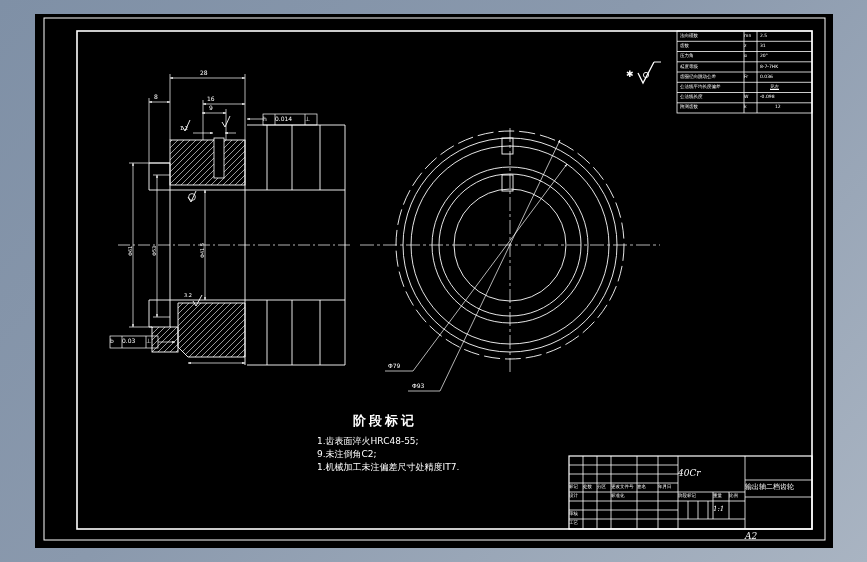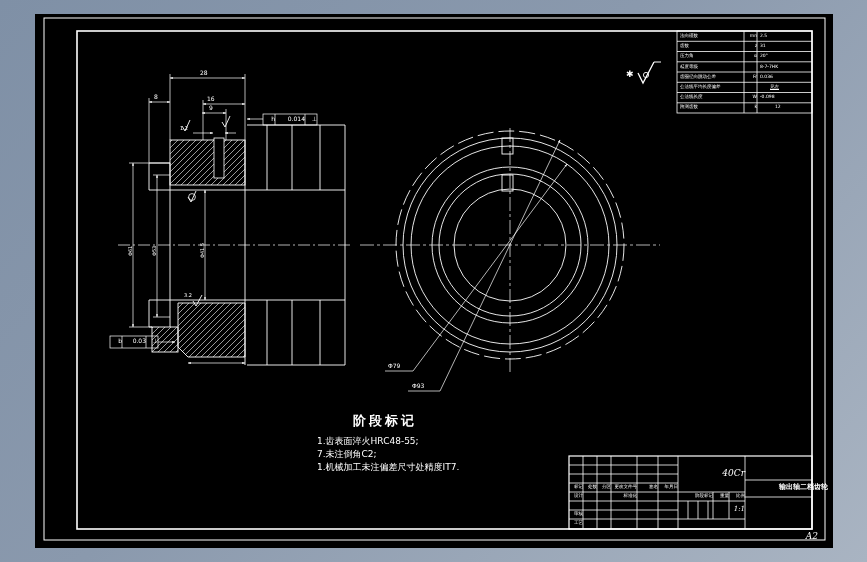--- a/index.html
+++ b/index.html
@@ -5,21 +5,21 @@
   html,body{margin:0;padding:0;}
   #stage{position:relative;width:867px;height:562px;overflow:hidden;
          background:linear-gradient(135deg,#7f90a6 0%,#8a99ad 45%,#a9b4c2 100%);
          font-family:"DejaVu Sans",sans-serif;}
   #canvas{position:absolute;left:35px;top:14px;width:798px;height:534px;background:#000;}
   #lines{position:absolute;left:0;top:0;}
   .t{position:absolute;color:#fff;white-space:nowrap;line-height:1;}
   .rot{transform:rotate(-90deg);transform-origin:left top;}
   .it{font-style:italic;font-family:"DejaVu Serif",serif;}
   .u{text-decoration:underline;}
-  .ctr{text-align:right;}
+  .ctr{text-align:left;}
   .f4{font-size:4.5px;} .f5{font-size:5px;} .f6{font-size:6px;}
   .f7{font-size:7px;} .f9{font-size:9px;} .f13{font-size:13px;letter-spacing:3px;font-weight:bold;}
   .req{font-size:9px;}
 </style>
 </head>
 <body>
 
 <div id="stage">
   <div id="canvas"></div>
 
@@ -190,21 +190,21 @@
   <span class="t f6 ctr" style="left:305px;top:116px;width:12px;">⊥</span>
   <span class="t f6 ctr" style="left:110px;top:338px;width:12px;">b</span>
   <span class="t f6 ctr" style="left:122px;top:338px;width:24px;">0.03</span>
   <span class="t f6 ctr" style="left:146px;top:338px;width:12px;">⊥</span>
 
   <span class="t f6" style="left:388px;top:363px;">Φ79</span>
   <span class="t f6" style="left:412px;top:383px;">Φ93</span>
 
   <span class="t f13" style="left:353px;top:414px;">阶段标记</span>
   <span class="t req" style="left:317px;top:437px;text-align:center;">1.齿表面淬火HRC48-55;</span>
-  <span class="t req" style="left:317px;top:450px;">7.未注倒角C2;</span>
+  <span class="t req" style="left:317px;top:450px;">9.未注倒角C2;</span>
   <span class="t req" style="left:317px;top:463px;">1.机械加工未注偏差尺寸处精度IT7.</span>
 
   <span class="t f4" style="left:680px;top:34px;">法向模数</span>
   <span class="t f4 ctr" style="left:744px;top:34px;width:13px;">mn</span>
   <span class="t f4" style="left:760px;top:34px;">2.5</span>
   <span class="t f4" style="left:680px;top:44px;">齿数</span>
   <span class="t f4 ctr" style="left:744px;top:44px;width:13px;">z</span>
   <span class="t f4" style="left:760px;top:44px;">31</span>
   <span class="t f4" style="left:680px;top:54px;">压力角</span>
   <span class="t f4 ctr" style="left:744px;top:54px;width:13px;">α</span>
@@ -219,21 +219,21 @@
   <span class="t f4 ctr" style="left:744px;top:85px;width:13px;"></span>
   <span class="t f4 u" style="left:770px;top:85px;">见左</span>
   <span class="t f4" style="left:680px;top:95px;">公法线长度</span>
   <span class="t f4 ctr" style="left:744px;top:95px;width:13px;">W</span>
   <span class="t f4" style="left:760px;top:95px;">-0.098</span>
   <span class="t f4" style="left:680px;top:105px;">跨测齿数</span>
   <span class="t f4 ctr" style="left:744px;top:105px;width:13px;">k</span>
   <span class="t f4" style="left:775px;top:105px;">12</span>
 
   <span class="t f9 it ctr" style="left:678px;top:469px;width:67px;">40Cr</span>
-  <span class="t f7 ctr" style="left:745px;top:484px;width:83px;font-weight:bold;">输出轴二档齿轮</span>
+  <span class="t f7 ctr" style="left:745px;top:484px;width:83px;font-weight:normal;">输出轴二档齿轮</span>
   <span class="t f9 it ctr" style="left:745px;top:532px;width:73px;">A2</span>
   <span class="t f7 it ctr" style="left:713px;top:506px;width:32px;">1:1</span>
   <span class="t f4 ctr" style="left:678px;top:494px;width:35px;">阶段标记</span>
   <span class="t f4 ctr" style="left:713px;top:494px;width:16px;">重量</span>
   <span class="t f4 ctr" style="left:729px;top:494px;width:16px;">比例</span>
   <span class="t f4 ctr" style="left:569px;top:485px;width:14px;">标记</span>
   <span class="t f4 ctr" style="left:583px;top:485px;width:14px;">处数</span>
   <span class="t f4 ctr" style="left:597px;top:485px;width:14px;">分区</span>
   <span class="t f4 ctr" style="left:611px;top:485px;width:26px;">更改文件号</span>
   <span class="t f4 ctr" style="left:637px;top:485px;width:21px;">签名</span>

